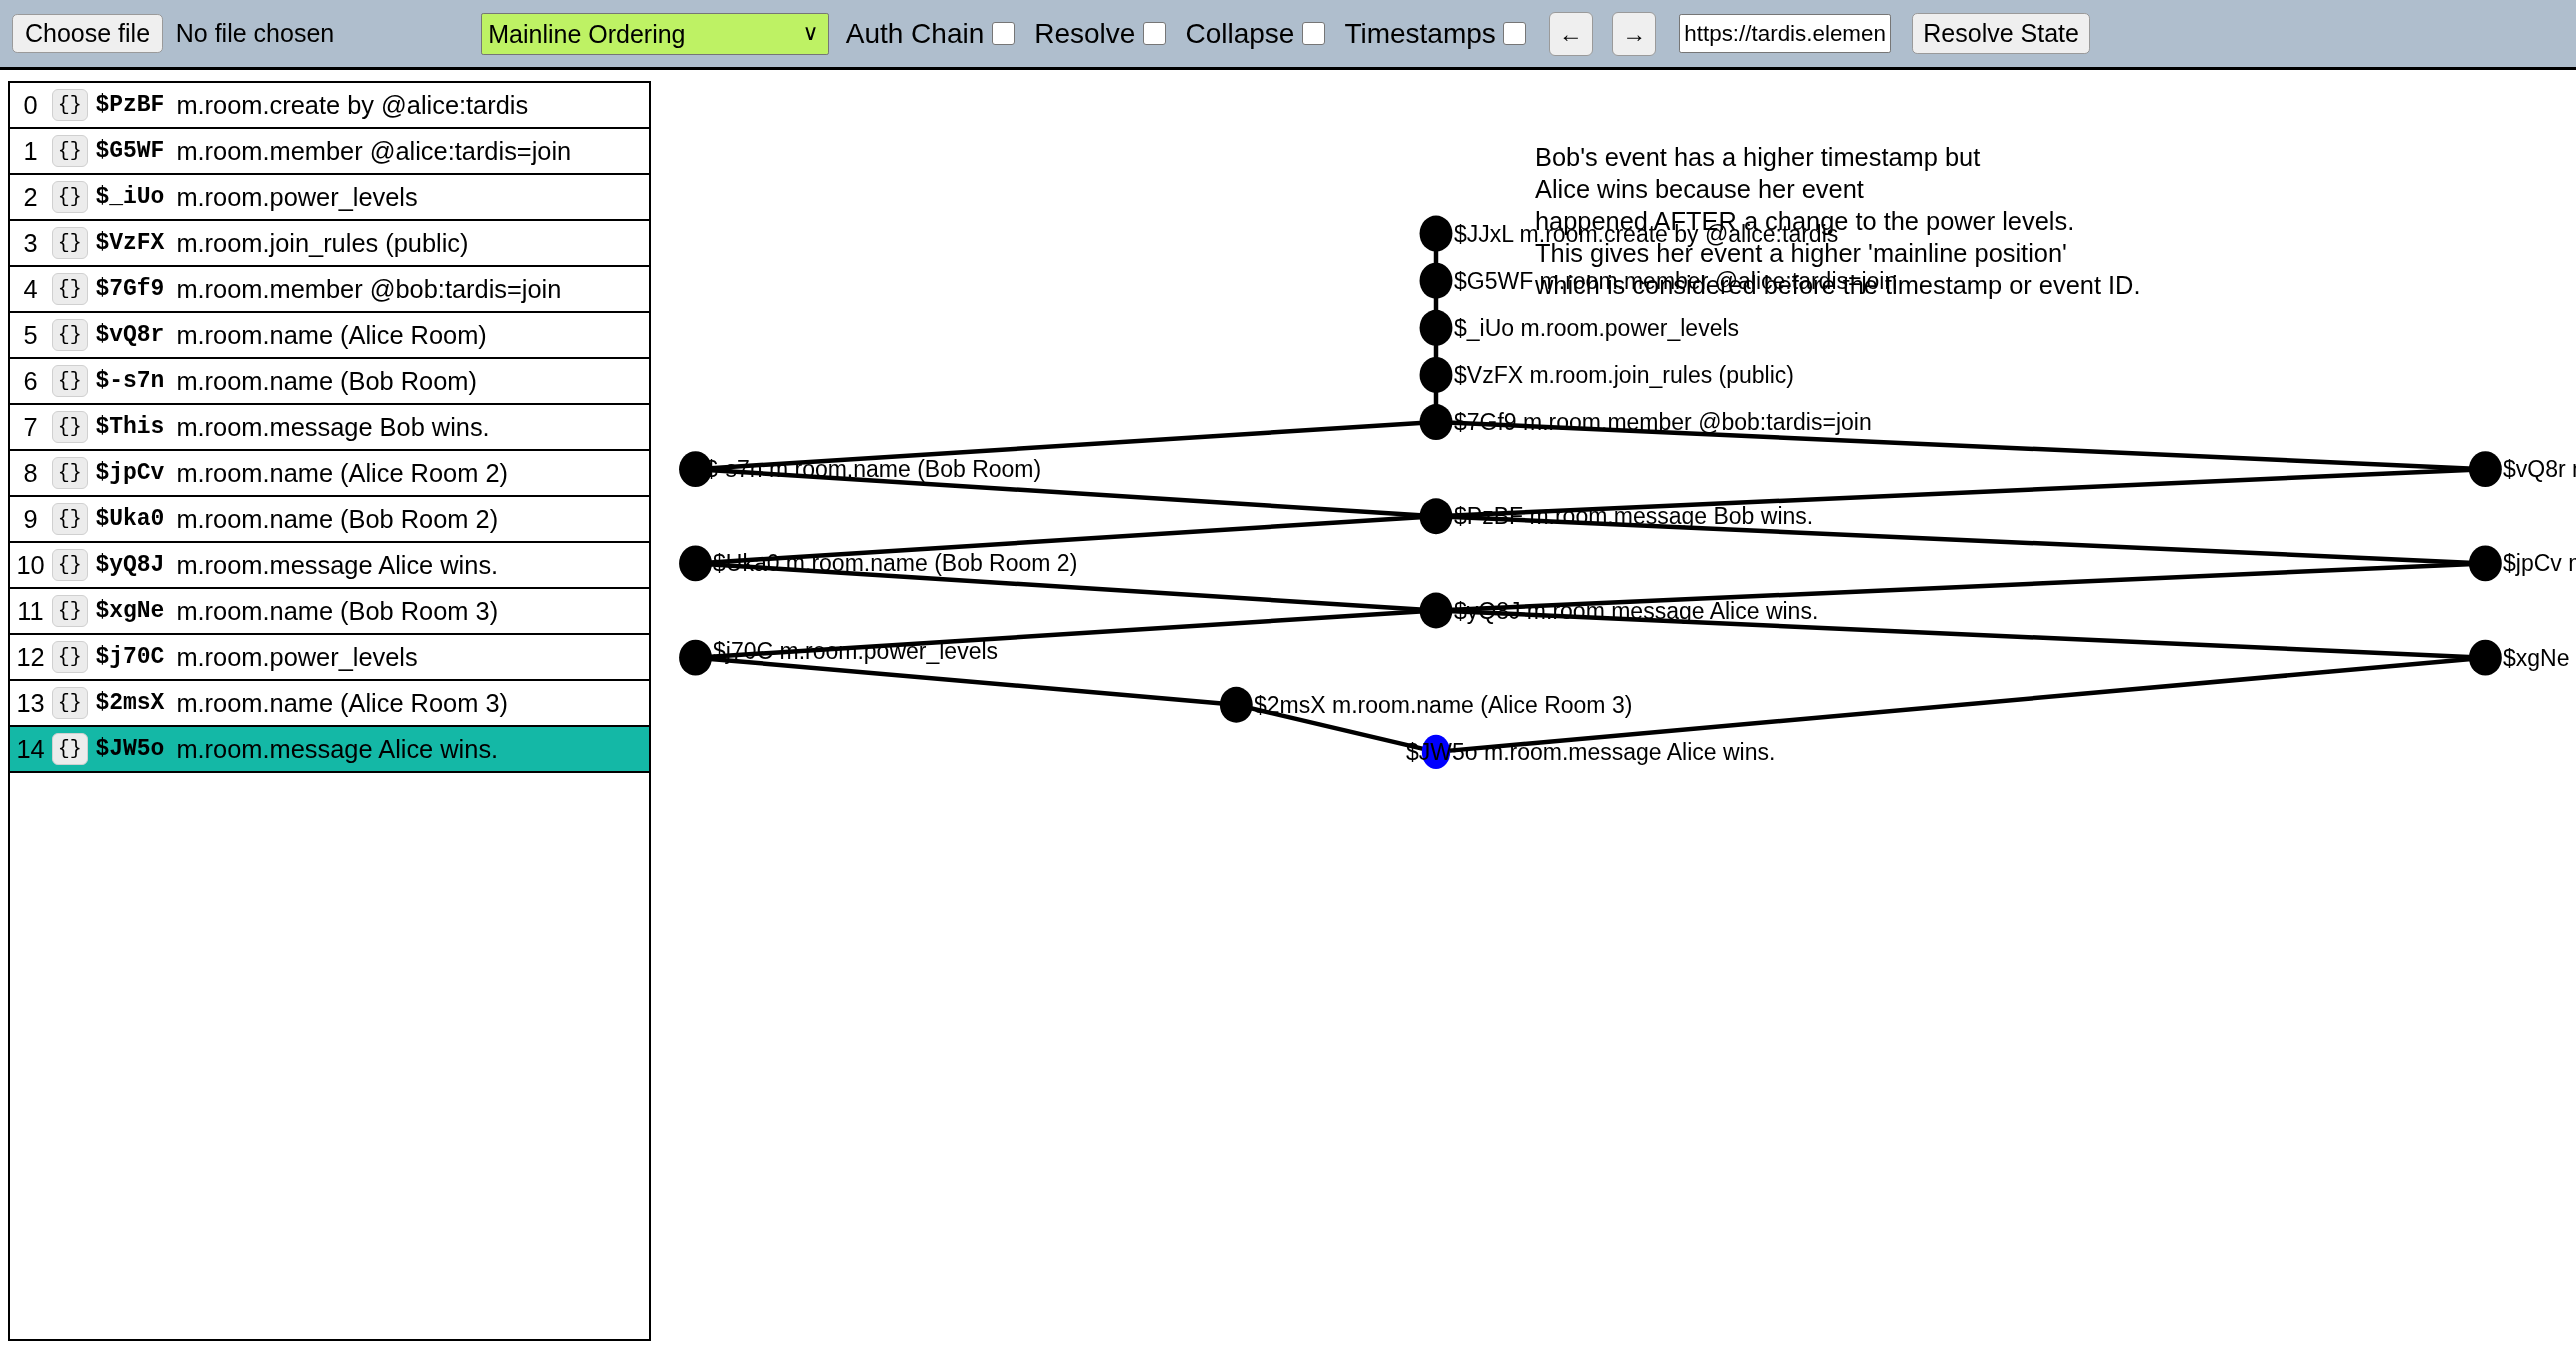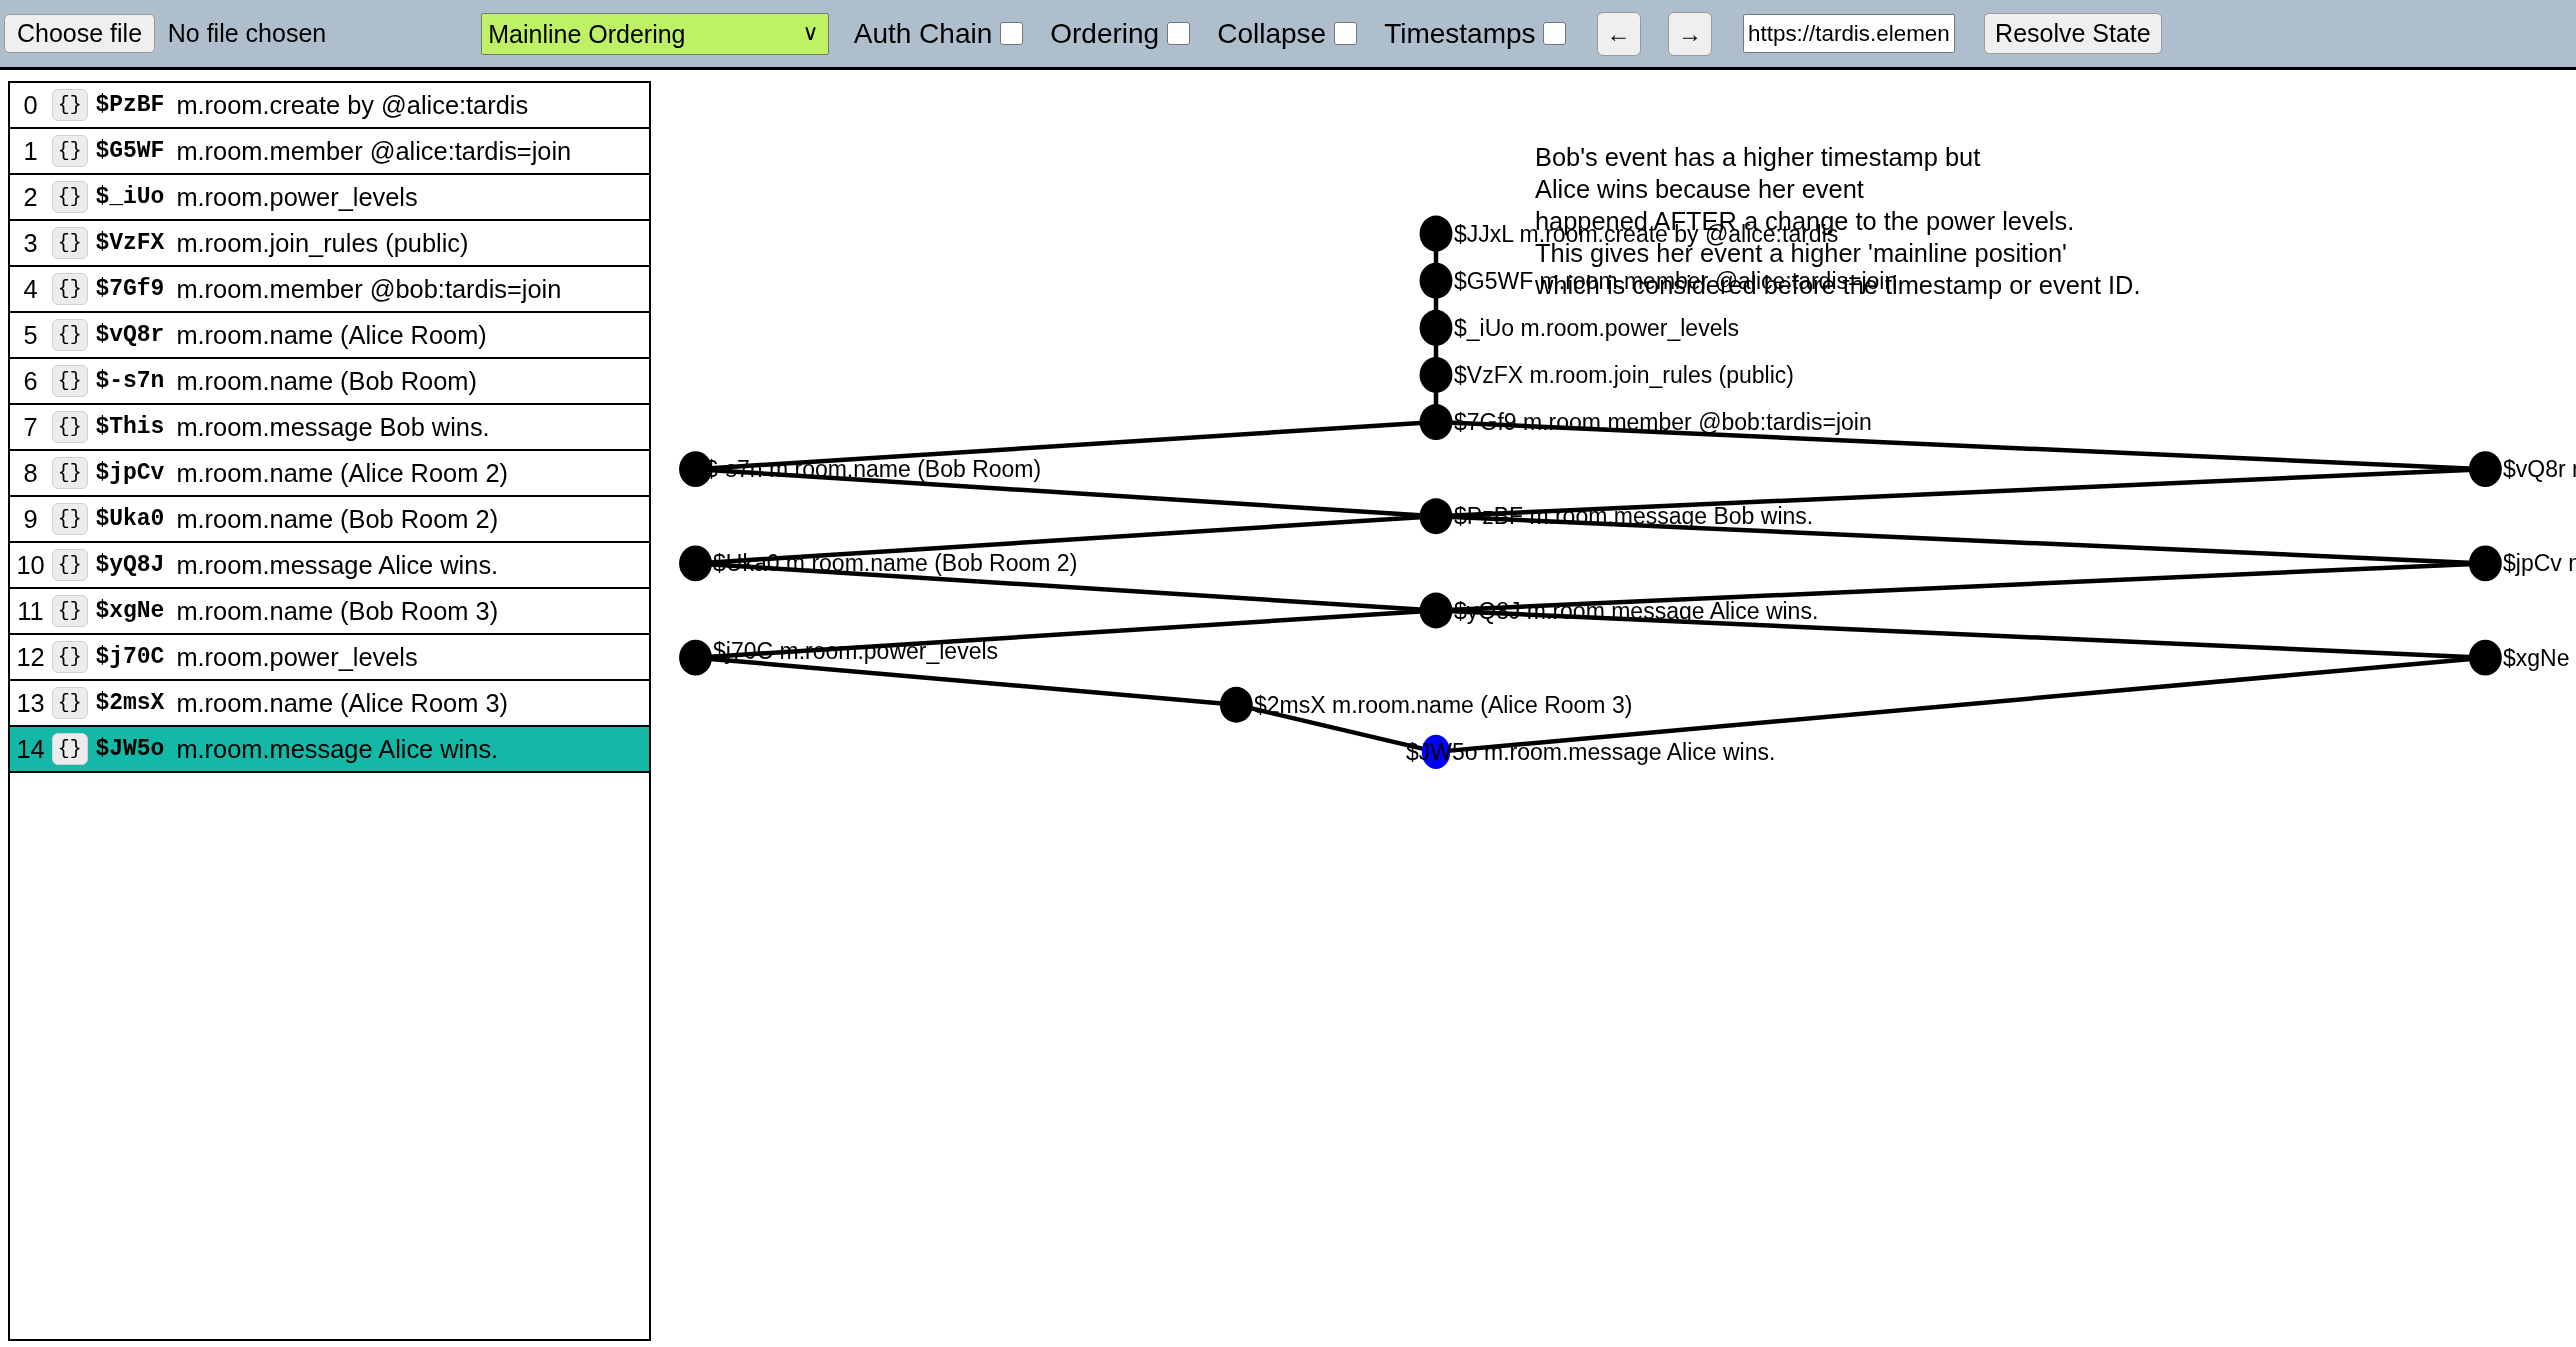--- a/index.html
+++ b/index.html
@@ -12,22 +12,22 @@
   #root { position: relative; width: 2576px; height: 1348px; }
 
   
   .toolbar {
     position: absolute; left: 0; top: 0;
     width: 2576px; height: 70px;
     background: #afbecd;
     border-bottom: 3.7px solid #000;
     box-sizing: border-box;
     display: flex; align-items: center;
-    padding-left: 4px;
-    gap: 17px;
+    padding-left: 12px;
+    gap: 9px;
   }
   .file-wrap { display: flex; align-items: center; }
   .btn {
     background: #efefef;
     border: 1.5px solid #9a9a9a;
     border-radius: 5.2px;
     font-family: "Liberation Sans", sans-serif;
     font-size: 25px;
     color: #000;
     padding: 4.5px 12px 6px 12px;
@@ -192,21 +192,21 @@
       </select>
       <span class="select-chev">∨</span>
     </span>
 
     <span class="chk-group">
       <span class="chk-label">Auth Chain</span>
       <span class="chk-box"></span>
     </span>
 
     <span class="chk-group">
-      <span class="chk-label">Ordering</span>
+      <span class="chk-label">Resolve</span>
       <span class="chk-box"></span>
     </span>
 
     <span class="chk-group">
       <span class="chk-label">Collapse</span>
       <span class="chk-box"></span>
     </span>
 
     <span class="chk-group">
       <span class="chk-label">Timestamps</span>

